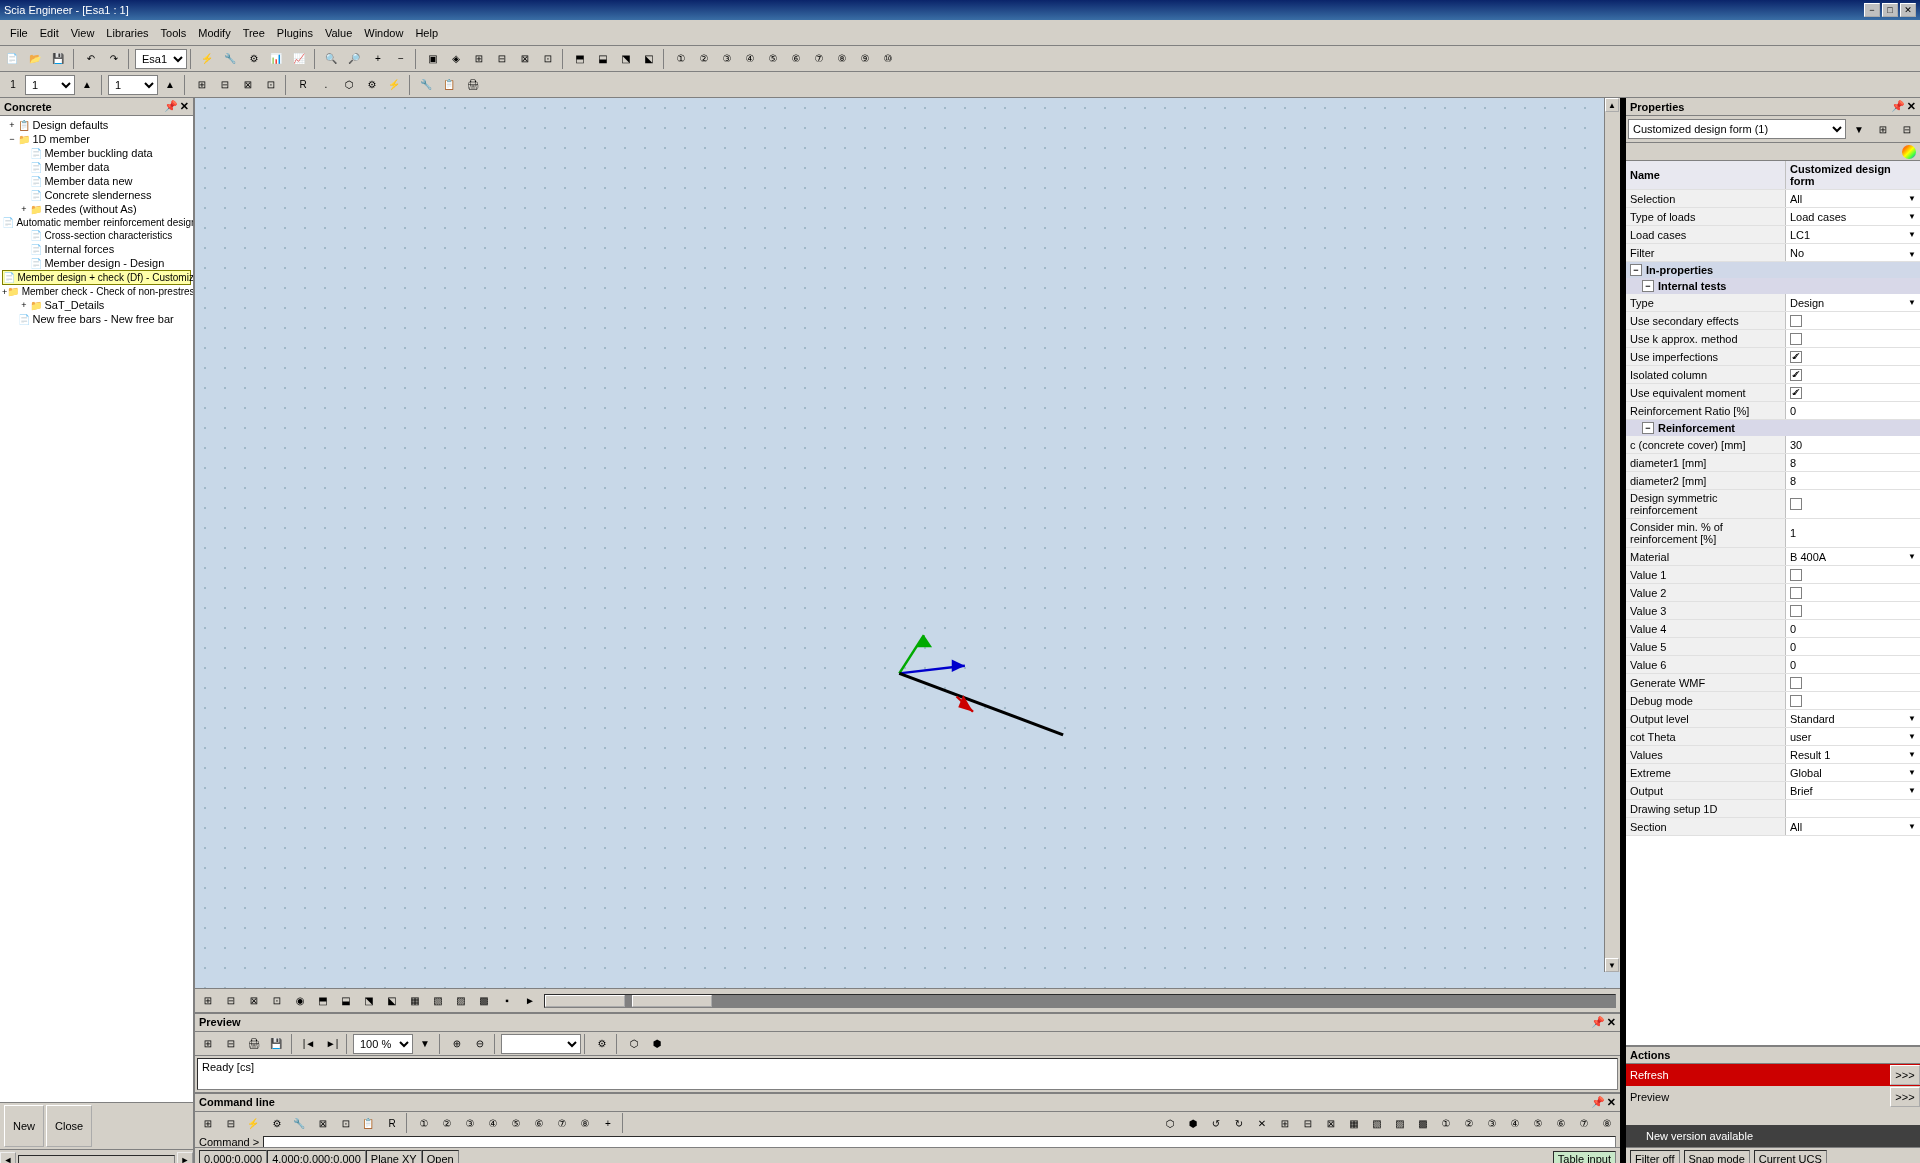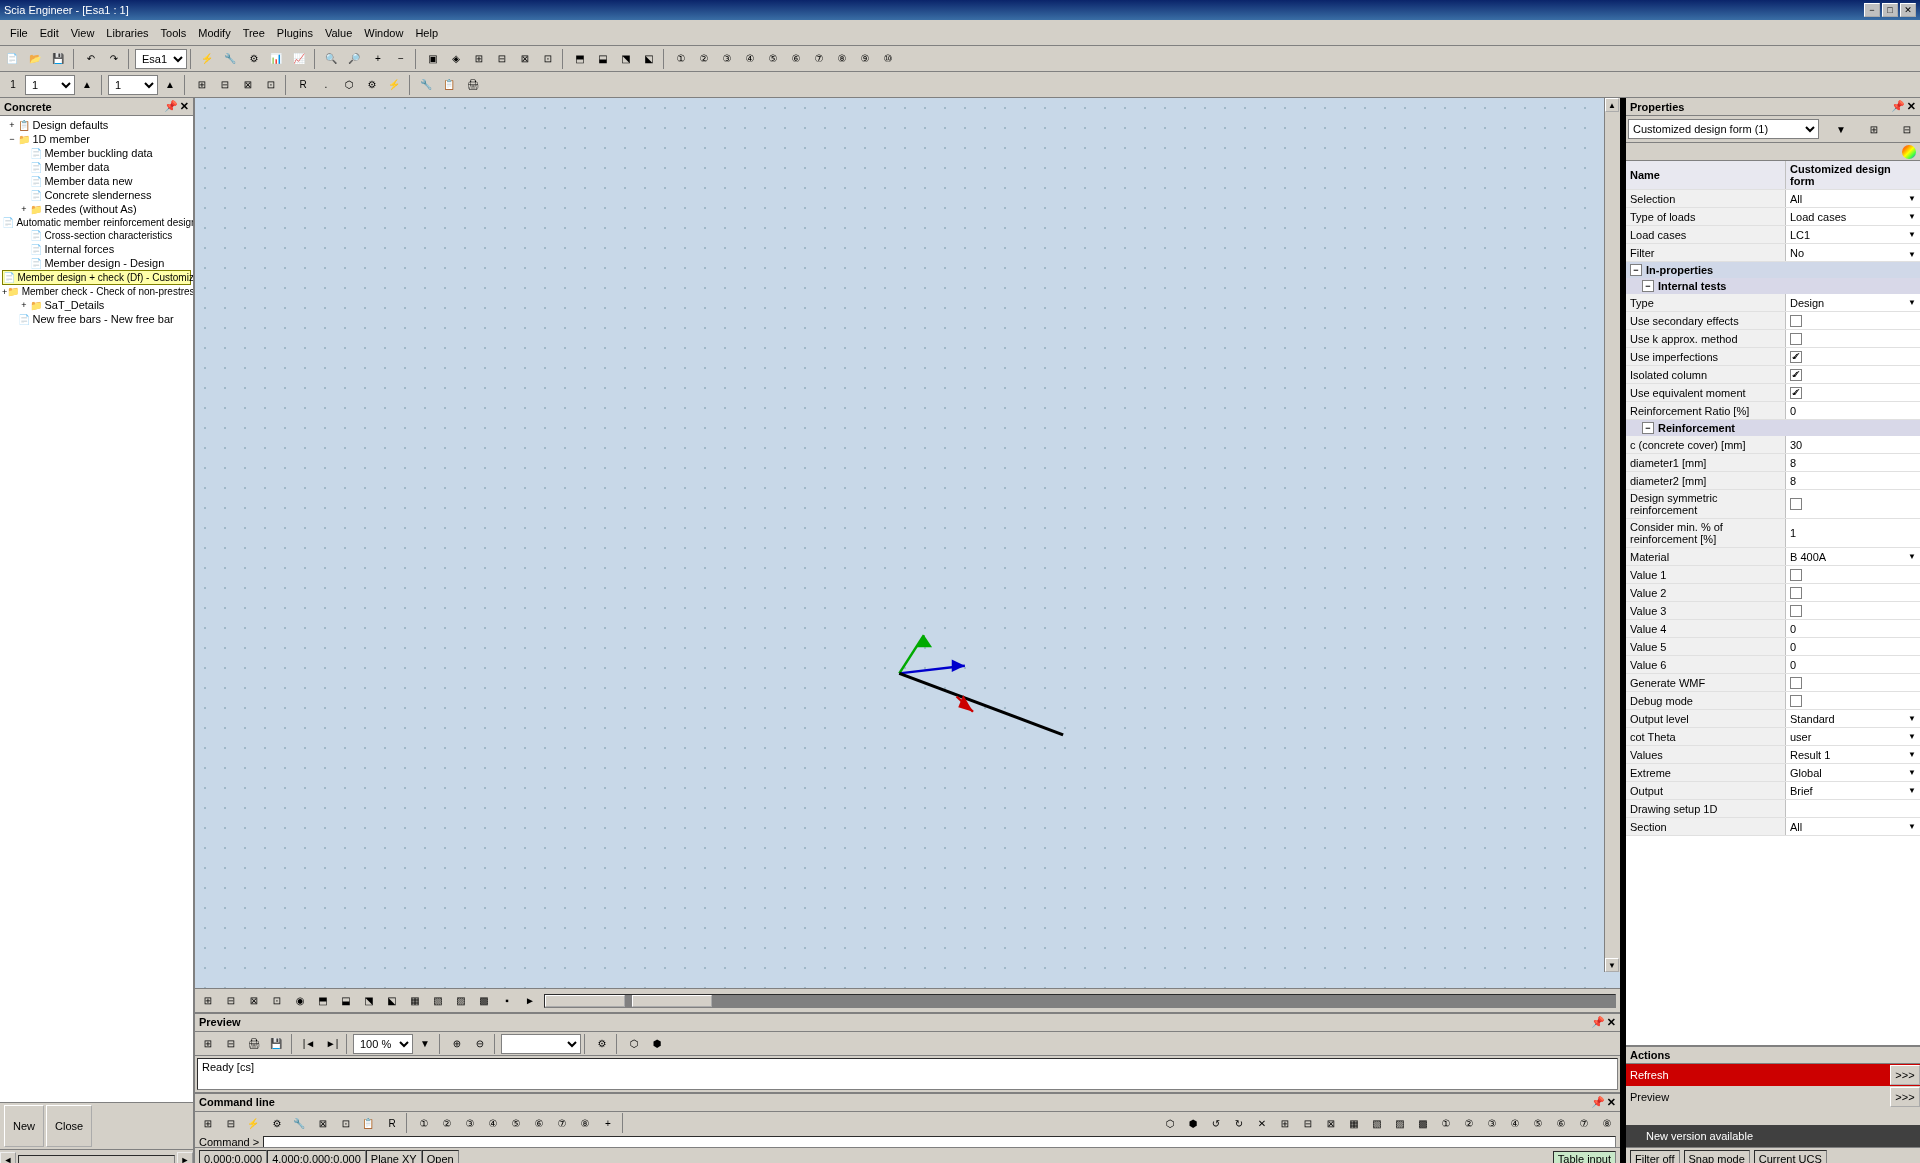--- a/index.html
+++ b/index.html
@@ -235,21 +235,21 @@
       border-bottom: 1px solid #808080;
       padding: 2px 4px;
       display: flex;
       justify-content: space-between;
       align-items: center;
       font-weight: bold;
     }
     #right-panel-toolbar {
       display: flex;
       align-items: center;
-      gap: 11px;
+      gap: 2px;
       padding: 2px;
       border-bottom: 1px solid #808080;
     }
     #properties-table {
       flex: 1;
       overflow-y: auto;
       background: white;
     }
     .prop-row {
       display: flex;

